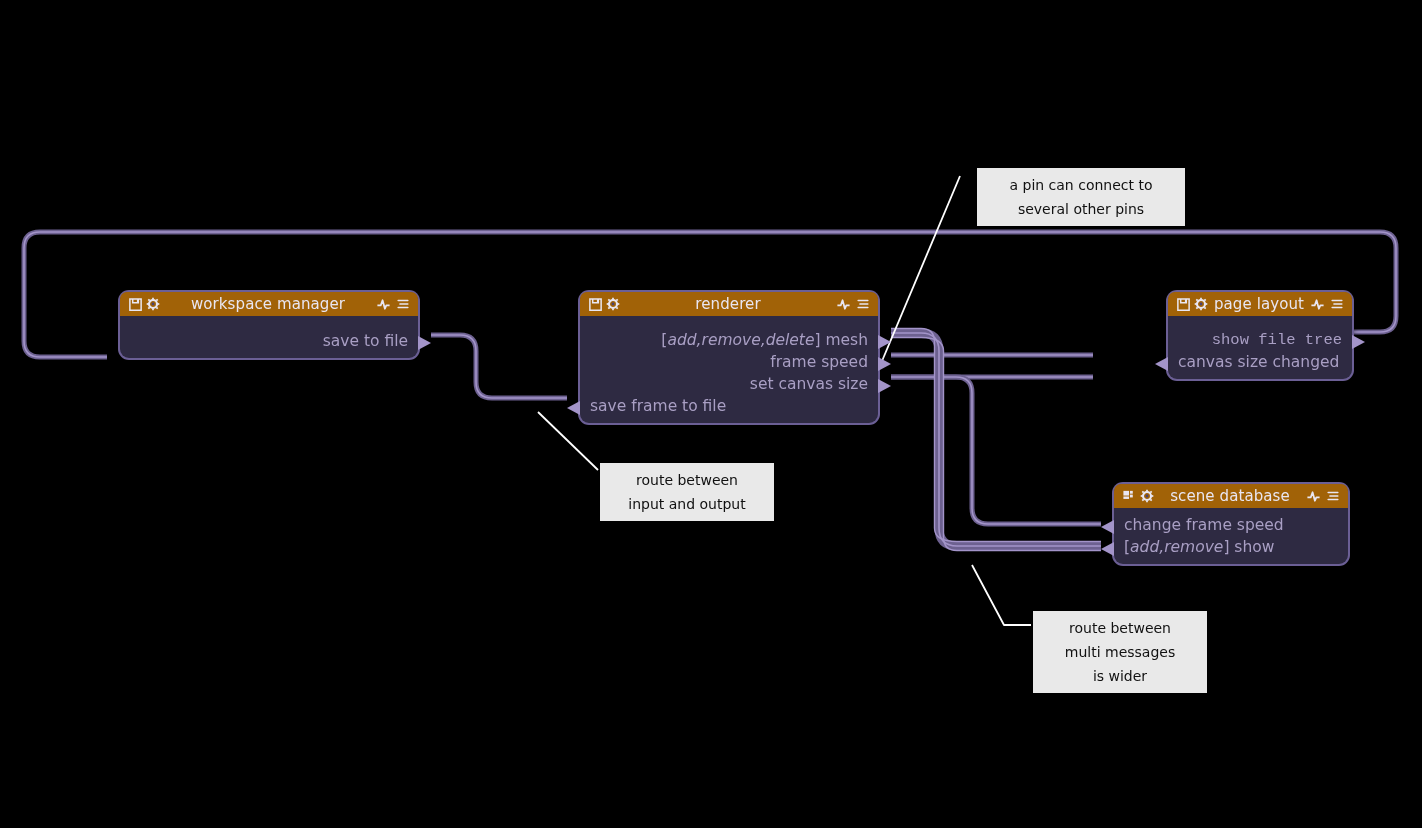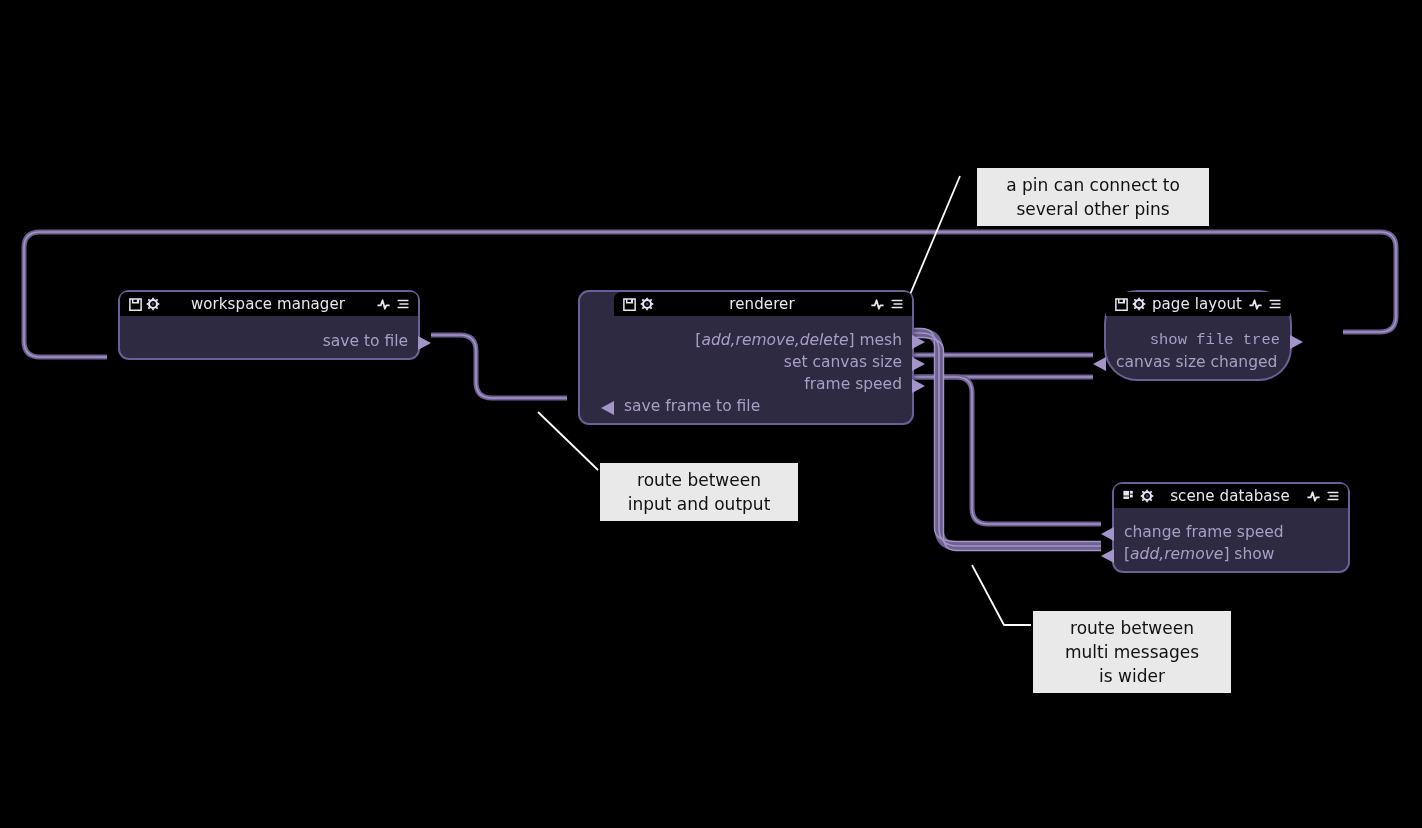--- a/index.html
+++ b/index.html
@@ -9,21 +9,21 @@
 
   
   #wires{position:absolute;left:0;top:0;width:1422px;height:828px;}
 
   
   .node{position:absolute;border-radius:9px;
         background:#2e2a42;
         box-shadow:0 0 0 2px #6b5f95, 0 3px 7px rgba(0,0,0,.75);
         overflow:visible;}
   .node-title{display:flex;align-items:center;height:24px;
-      background:#000000;border-radius:7px 7px 0 0;
+      background:#a16207;border-radius:7px 7px 0 0;
       padding:0 8px;box-sizing:border-box;}
   .node-title .ttl{flex:1;text-align:center;color:#e9e6f2;
       font-size:15px;letter-spacing:.1px;white-space:nowrap;}
   .ticons{display:flex;align-items:center;gap:5px;}
   .licons{display:flex;align-items:center;gap:3px;}
   .node-body{padding:4px 0 8px 0;}
 
   .pinrow{position:relative;height:22px;display:flex;align-items:flex-end;
           color:#a99fc4;font-size:15.5px;white-space:nowrap;}
   .pinrow.out-l{justify-content:flex-start;padding-left:10px;}
@@ -31,22 +31,22 @@
   .pinrow em{}
 
   
   .pin{position:absolute;width:0;height:0;border-top:7px solid transparent;
        border-bottom:7px solid transparent;}
   .pin.left{left:-13px;border-right:13px solid #a394c9;}
   .pin.right{right:-13px;border-left:13px solid #a394c9;}
 
   
   .callout{position:absolute;background:#e9e9e9;color:#111;
-     font-size:17px;line-height:24px;text-align:center;
-     padding:5px 12px;white-space:pre-line;}
+     font-size:14px;line-height:24px;text-align:center;
+     padding:5px 0;white-space:pre-line;}
 
   
   .ic{display:inline-block;}
 </style>
 </head>
 <body>
 
 <div id="stage">
 
   <svg id="wires" viewBox="0 0 1422 828" xmlns="http://www.w3.org/2000/svg">
@@ -118,21 +118,21 @@
       </span>
     </div>
     <div class="node-body">
       <div class="pinrow in-r" style="margin-top:8px;">
         <span>save to file</span>
         <span class="pin right"></span>
       </div>
     </div>
   </div>
 
-  <div class="node" id="n-renderer" style="left:580px;top:292px;width:298px;padding-left:34px;">
+  <div class="node" id="n-renderer" style="left:580px;top:292px;width:298px;">
     <div class="node-title">
       <span class="licons">
         <svg class="ic" width="15" height="15" viewBox="0 0 16 16">
           <path d="M2 2h12v12H2z" fill="none" stroke="#e9e6f2" stroke-width="1.6"></path>
           <path d="M5 2v4h6V2" fill="none" stroke="#e9e6f2" stroke-width="1.6"></path>
           <rect x="9.5" y="2.5" width="2" height="3" fill="#e9e6f2"></rect>
         </svg>
         <svg class="ic" width="14" height="14" viewBox="0 0 16 16">
           <circle cx="8" cy="8" r="4.6" fill="none" stroke="#e9e6f2" stroke-width="2.4"></circle>
           <circle cx="8" cy="8" r="1.6" fill="#4c4270"></circle>
@@ -162,35 +162,35 @@
         </svg>
       </span>
     </div>
     <div class="node-body">
       <div class="pinrow in-r" style="margin-top:7px;">
         <span>[<em>add,remove,delete</em>]</span>
         <span style="white-space:pre"><span> mesh</span></span>
         <span class="pin right"></span>
       </div>
       <div class="pinrow in-r">
+        <span>frame speed</span>
+        <span class="pin right"></span>
+      </div>
+      <div class="pinrow in-r">
         <span>set canvas size</span>
         <span class="pin right"></span>
       </div>
-      <div class="pinrow in-r">
-        <span>frame speed</span>
-        <span class="pin right"></span>
-      </div>
       <div class="pinrow out-l">
         <span class="pin left"></span>
         <span>save frame to file</span>
       </div>
     </div>
   </div>
 
-  <div class="node" id="n-page-layout" style="left:1106px;top:292px;width:184px;border-radius:31px;">
+  <div class="node" id="n-page-layout" style="left:1168px;top:292px;width:184px;">
     <div class="node-title">
       <span class="licons">
         <svg class="ic" width="15" height="15" viewBox="0 0 16 16">
           <path d="M2 2h12v12H2z" fill="none" stroke="#e9e6f2" stroke-width="1.6"></path>
           <path d="M5 2v4h6V2" fill="none" stroke="#e9e6f2" stroke-width="1.6"></path>
           <rect x="9.5" y="2.5" width="2" height="3" fill="#e9e6f2"></rect>
         </svg>
         <svg class="ic" width="14" height="14" viewBox="0 0 16 16">
           <circle cx="8" cy="8" r="4.6" fill="none" stroke="#e9e6f2" stroke-width="2.4"></circle>
           <circle cx="8" cy="8" r="1.6" fill="#4c4270"></circle>
@@ -264,21 +264,21 @@
         <svg class="ic" width="14" height="14" viewBox="0 0 16 16">
           <g stroke="#e9e6f2" stroke-width="1.8" stroke-linecap="round">
             <line x1="2.5" y1="4" x2="13.5" y2="4"></line>
             <line x1="4.5" y1="8" x2="13.5" y2="8"></line>
             <line x1="2.5" y1="12" x2="13.5" y2="12"></line>
           </g>
         </svg>
       </span>
     </div>
     <div class="node-body">
-      <div class="pinrow out-l" style="margin-top:7px;">
+      <div class="pinrow out-l" style="">
         <span class="pin left"></span>
         <span>change frame speed</span>
       </div>
       <div class="pinrow out-l">
         <span class="pin left"></span>
         <span>[<em>add,remove</em>]</span>
         <span style="white-space:pre"><span> show</span></span>
       </div>
     </div>
   </div>

